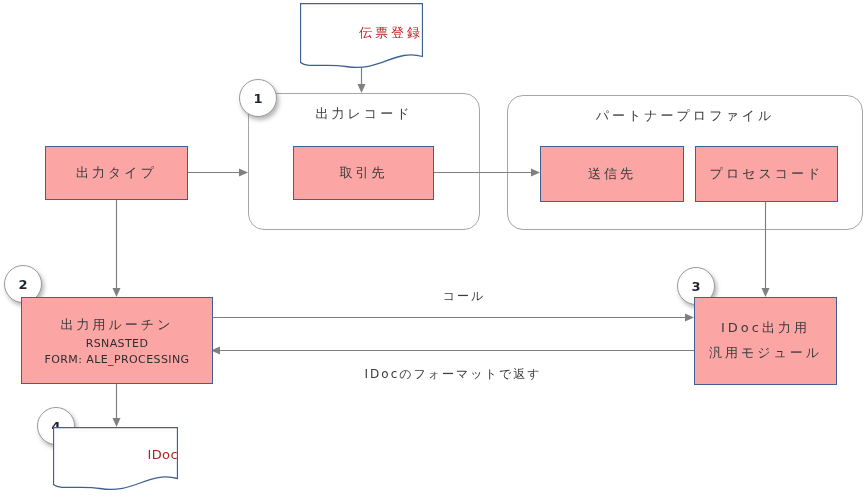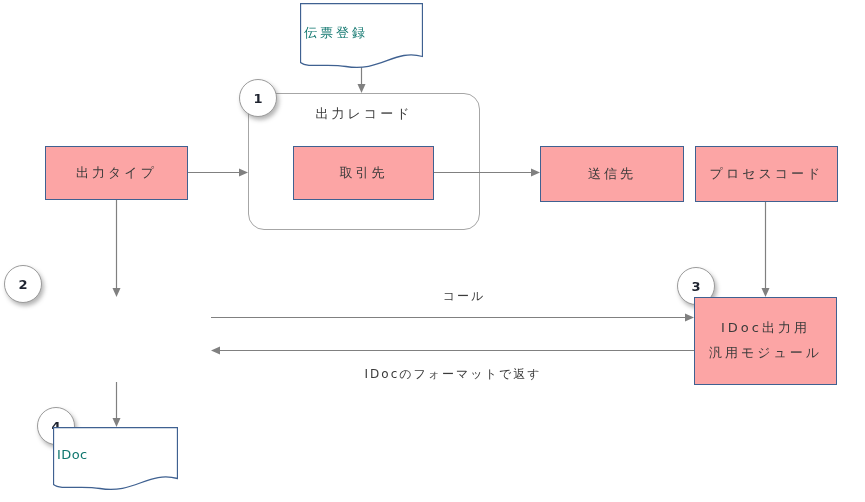--- a/index.html
+++ b/index.html
@@ -27,38 +27,41 @@
   .node{
     position:absolute;z-index:4;
     background:#fca5a5;border:1px solid #3f6191;
     display:flex;flex-direction:column;align-items:center;justify-content:center;
     font-size:13px;color:#3b3b3b;letter-spacing:3px;text-align:center;
   }
   .node .sub{font-size:11px;letter-spacing:0.4px;color:#2e2e2e;margin-top:3px;}
   .doc{position:absolute;z-index:4;}
   .doc svg{display:block;}
   .doc-label{
-    position:absolute;left:4px;right:0;text-align:left;
-    font-size:13px;color:#0f766e;letter-spacing:3px;
+    position:absolute;left:16px;right:0;text-align:right;
+    font-size:13px;color:#b91c1c;letter-spacing:3px;
   }
   .edge-label{
     position:absolute;z-index:5;font-size:12px;color:#3b3b3b;
     letter-spacing:2px;text-align:center;transform:translateX(-50%);white-space:nowrap;
   }
   .latin{letter-spacing:0.4px;}
 </style>
 </head>
 <body>
 
 <div id="canvas">
 
   <div class="group" style="left:248px;top:93px;width:230px;height:135px;">
     <div class="group-label">出力レコード</div>
   </div>
 
+  <div class="group" style="left:507px;top:95px;width:354px;height:133px;">
+    <div class="group-label">パートナープロファイル</div>
+  </div>
 
   <svg id="connector-layer" width="865" height="502" viewBox="0 0 865 502">
     <g stroke="#808080" stroke-width="1.2" fill="none">
       <line x1="361.5" y1="67" x2="361.5" y2="84"></line>
       <line x1="186" y1="172.5" x2="239" y2="172.5"></line>
       <line x1="432" y1="172.5" x2="531" y2="172.5"></line>
       <line x1="116.5" y1="198" x2="116.5" y2="288"></line>
       <line x1="765.5" y1="200" x2="765.5" y2="288"></line>
       <line x1="211" y1="317.5" x2="685" y2="317.5"></line>
       <line x1="694" y1="350.5" x2="220" y2="350.5"></line>
@@ -105,20 +108,25 @@
   </div>
 
   <div class="node" style="left:540px;top:146px;width:142px;height:54px;">
     <span>送信先</span>
   </div>
 
   <div class="node" style="left:695px;top:146px;width:141px;height:54px;">
     <span>プロセスコード</span>
   </div>
 
+  <div class="node" style="left:21px;top:297px;width:190px;height:85px;">
+    <span>出力用ルーチン</span>
+    <span class="sub latin">RSNASTED</span>
+    <span class="sub latin">FORM: ALE_PROCESSING</span>
+  </div>
 
   <div class="node" style="left:694px;top:297px;width:141px;height:86px;line-height:1.9;">
     <span>IDoc出力用</span>
     <span>汎用モジュール</span>
   </div>
 
   <div class="doc" style="left:53px;top:427px;width:125px;height:66px;">
     <svg width="125" height="66" viewBox="0 0 125 66">
       <path d="M0.5,0.5 H124.5 V51.5 C96,43.5 81,67.5 47,61.5 C27,58 8,63.5 0.5,57.5 Z" fill="#ffffff" stroke="#3f6191" stroke-width="1.3"></path>
     </svg>

